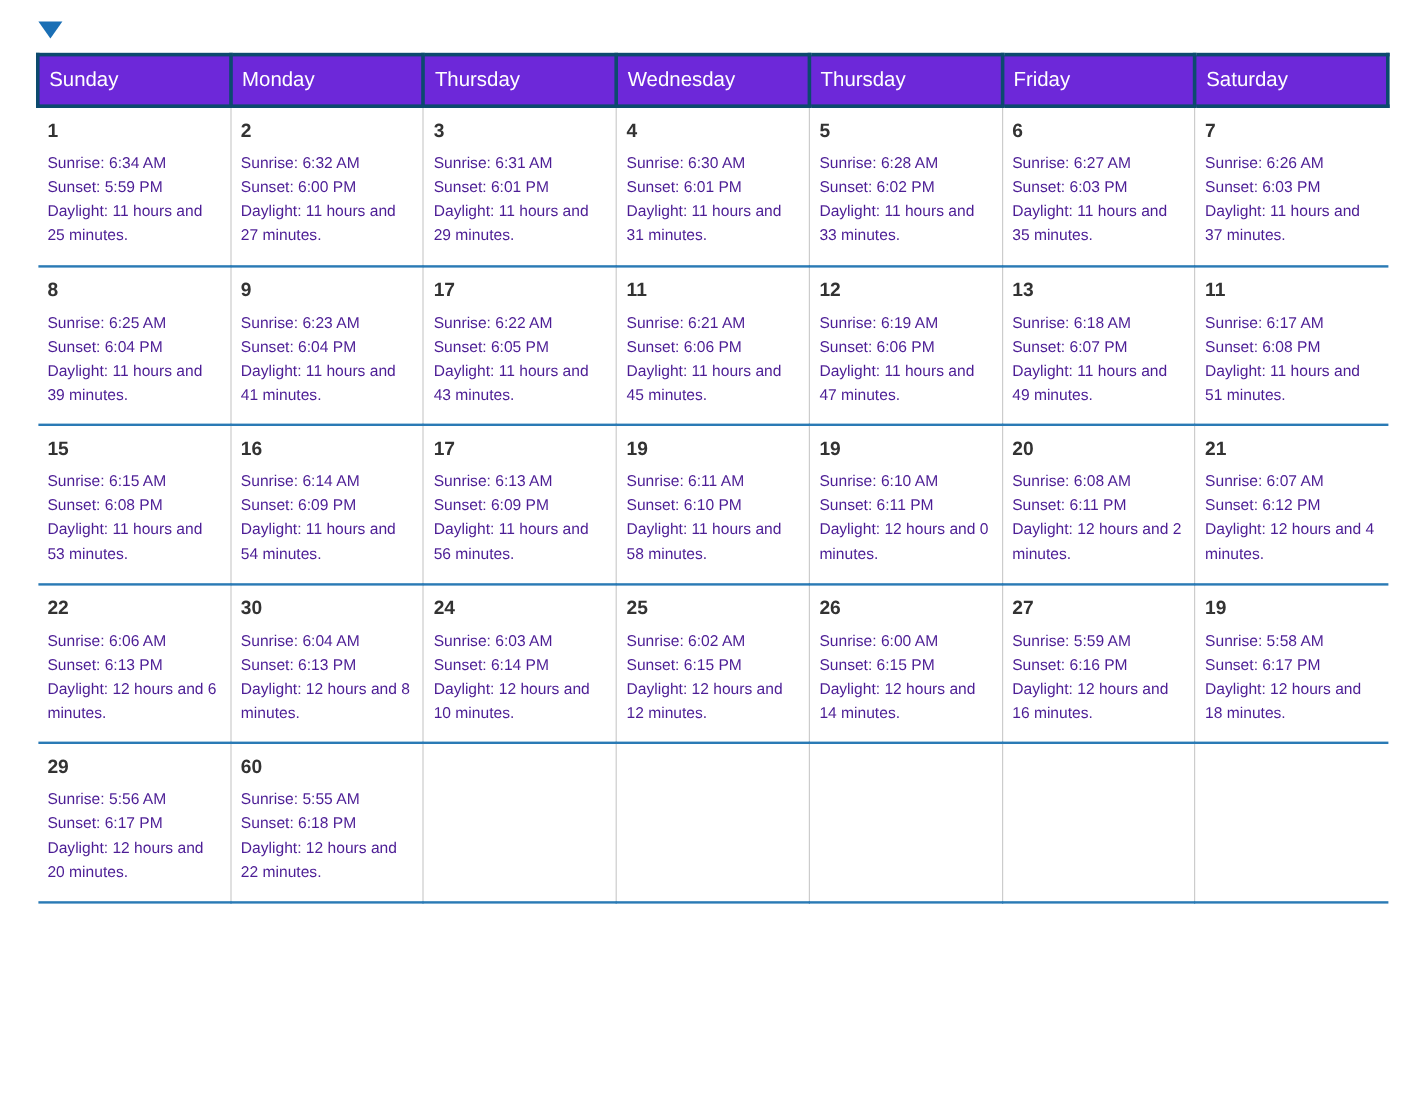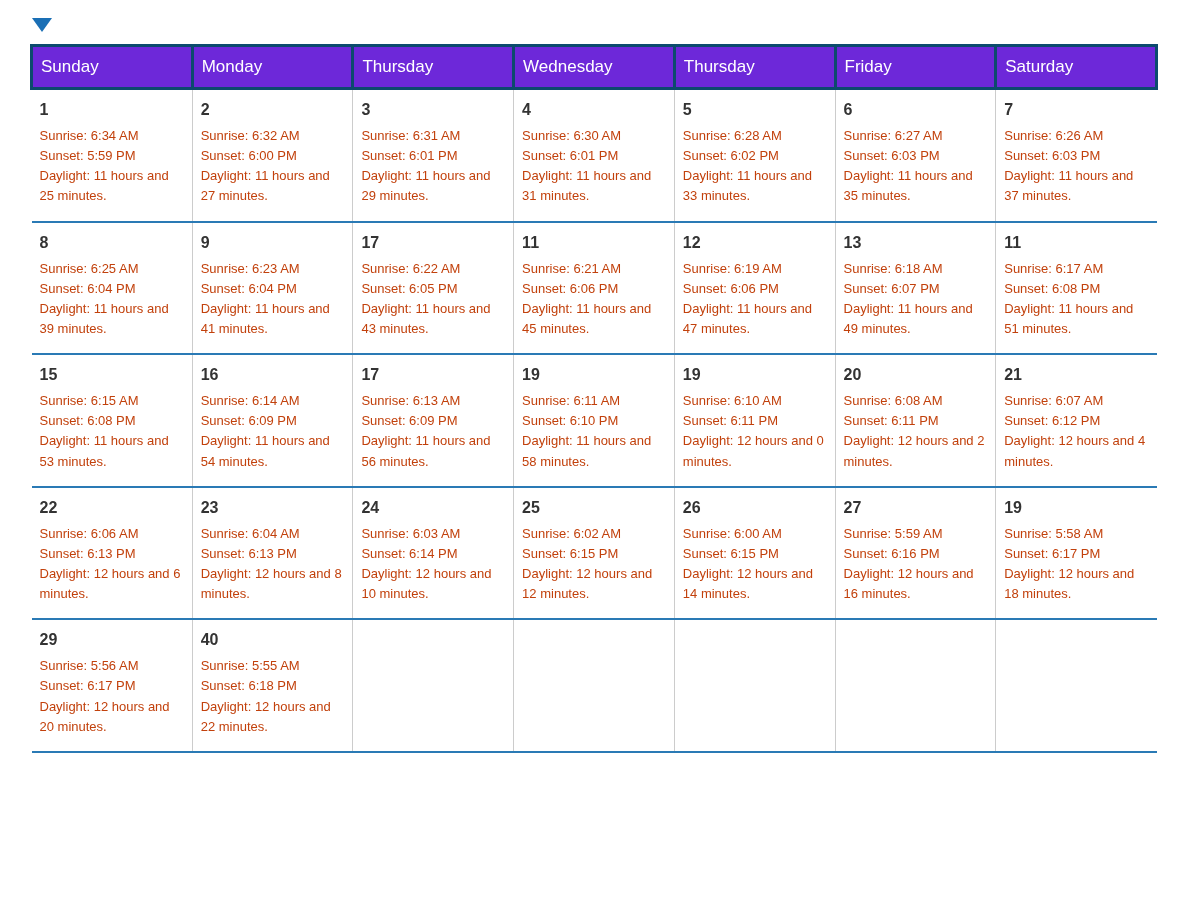--- a/index.html
+++ b/index.html
@@ -97,21 +97,21 @@
     }
     .day-number {
       font-size: 16px;
       font-weight: bold;
       display: block;
       margin-bottom: 4px;
     }
     .cell-info {
       font-size: 13px;
       line-height: 1.55;
-      color: #c2410c;
+      color: #4c1d95;
     }
     .empty-cell {
       background: #fff;
     }
   </style>
 </head>
 <body>
 
 <div class="header">
   <div class="logo">
@@ -232,21 +232,21 @@
           <span class="day-number">21</span>
           <span class="cell-info">Sunrise: 6:07 AM<br>Sunset: 6:12 PM<br>Daylight: 12 hours and 4 minutes.</span>
         </td>
         </tr>
         <tr>
           <td>
           <span class="day-number">22</span>
           <span class="cell-info">Sunrise: 6:06 AM<br>Sunset: 6:13 PM<br>Daylight: 12 hours and 6 minutes.</span>
         </td>
           <td>
-          <span class="day-number">23</span>
+          <span class="day-number">30</span>
           <span class="cell-info">Sunrise: 6:04 AM<br>Sunset: 6:13 PM<br>Daylight: 12 hours and 8 minutes.</span>
         </td>
           <td>
           <span class="day-number">24</span>
           <span class="cell-info">Sunrise: 6:03 AM<br>Sunset: 6:14 PM<br>Daylight: 12 hours and 10 minutes.</span>
         </td>
           <td>
           <span class="day-number">25</span>
           <span class="cell-info">Sunrise: 6:02 AM<br>Sunset: 6:15 PM<br>Daylight: 12 hours and 12 minutes.</span>
         </td>
@@ -262,21 +262,21 @@
           <span class="day-number">19</span>
           <span class="cell-info">Sunrise: 5:58 AM<br>Sunset: 6:17 PM<br>Daylight: 12 hours and 18 minutes.</span>
         </td>
         </tr>
         <tr>
           <td>
           <span class="day-number">29</span>
           <span class="cell-info">Sunrise: 5:56 AM<br>Sunset: 6:17 PM<br>Daylight: 12 hours and 20 minutes.</span>
         </td>
           <td>
-          <span class="day-number">40</span>
+          <span class="day-number">60</span>
           <span class="cell-info">Sunrise: 5:55 AM<br>Sunset: 6:18 PM<br>Daylight: 12 hours and 22 minutes.</span>
         </td>
           <td class="empty-cell"></td>
           <td class="empty-cell"></td>
           <td class="empty-cell"></td>
           <td class="empty-cell"></td>
           <td class="empty-cell"></td>
         </tr>
       </tbody>
   </table>

